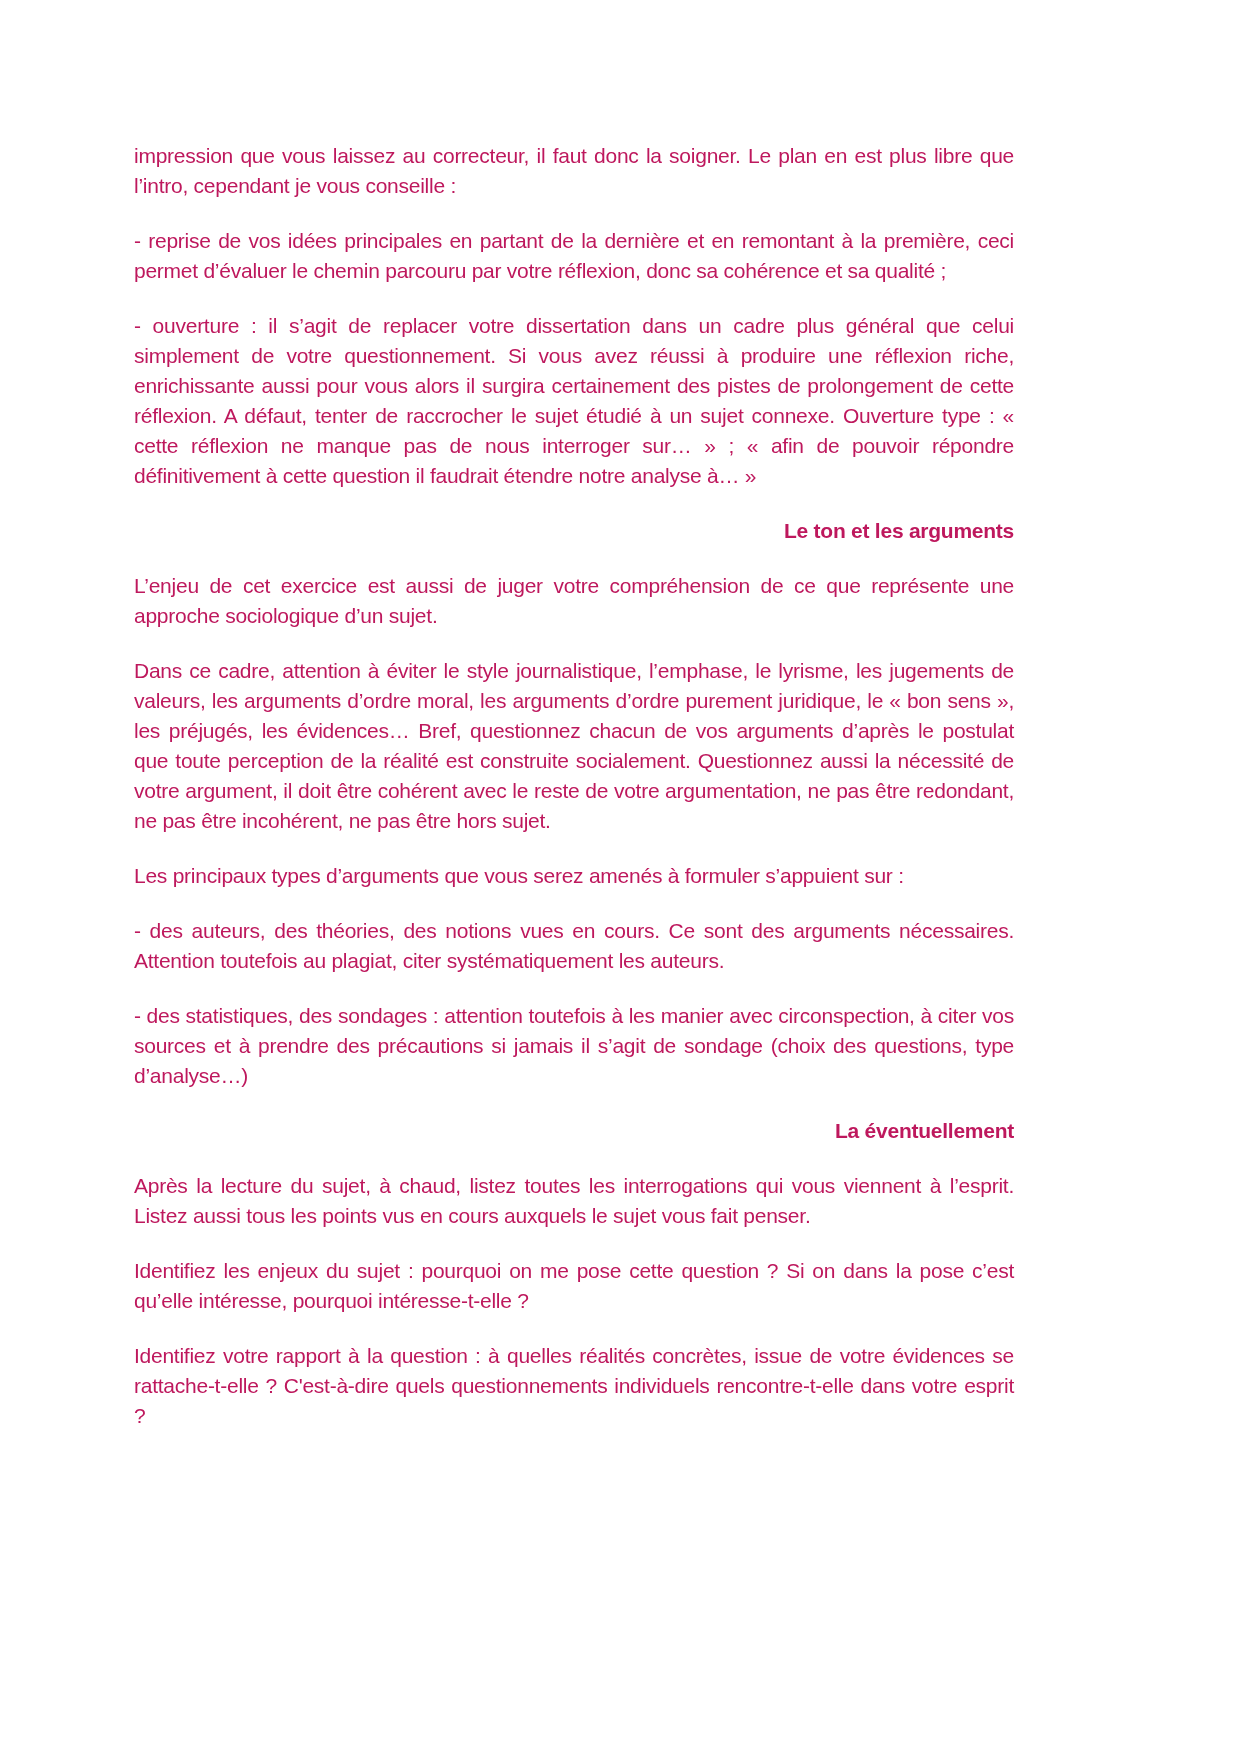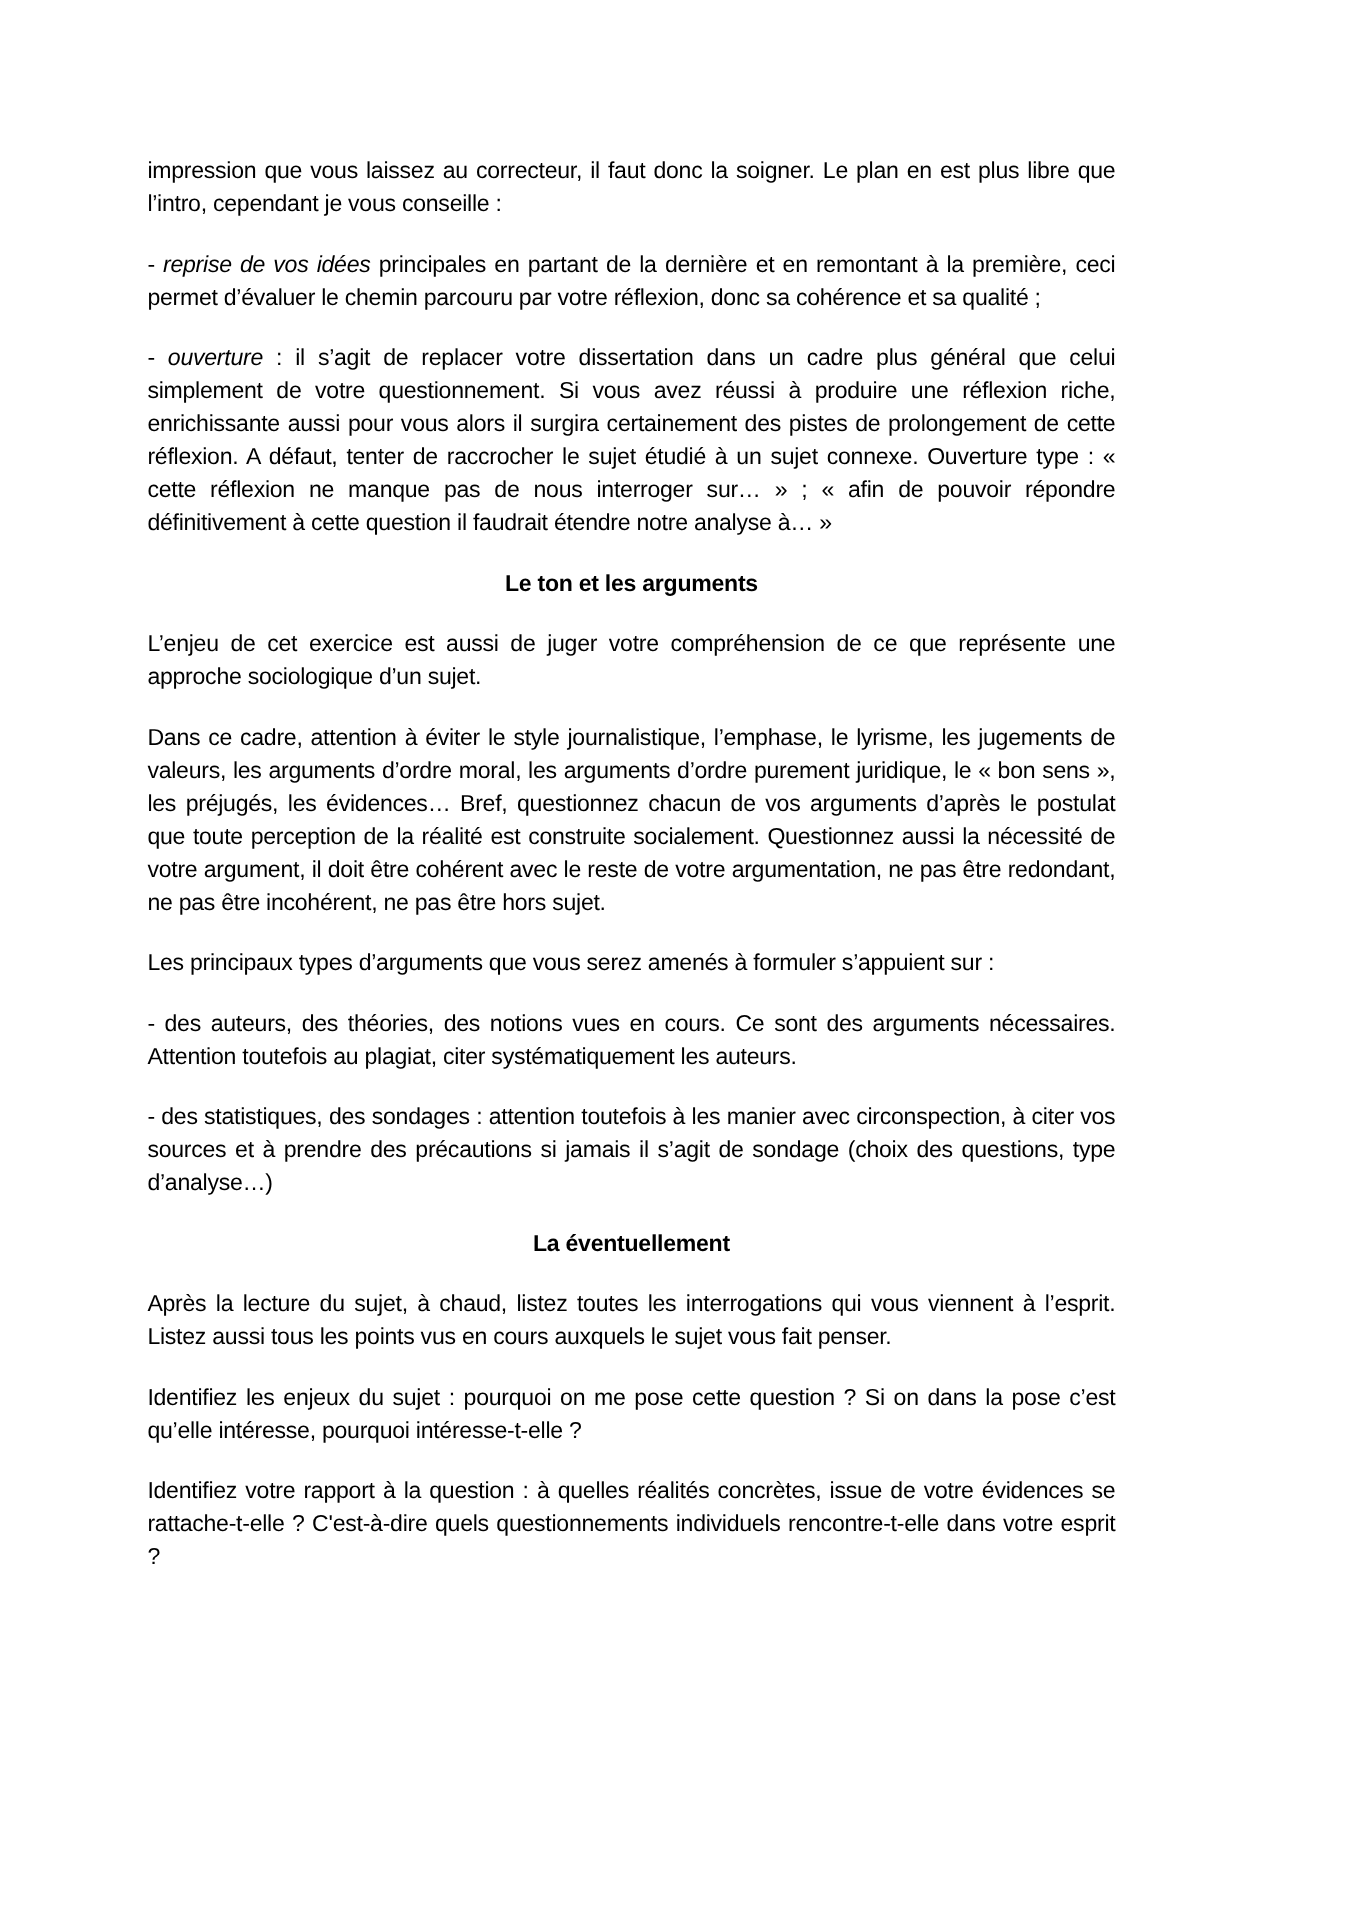--- a/index.html
+++ b/index.html
@@ -11,36 +11,36 @@
     position: relative;
     width: 1147px;
     height: 1754px;
     background: #ffffff;
     box-sizing: border-box;
     padding: 141px 133px 40px 134px;
     font-family: "Liberation Sans", sans-serif;
     font-size: 21px;
     line-height: 30px;
     letter-spacing: -0.25px;
-    color: #000000;
+    color: #be185d;
     overflow: hidden;
   }
   .para {
     margin: 0 0 25px 0;
     text-align: justify;
     hyphens: none;
   }
   .heading {
     margin: 0 0 25px 0;
     font-size: 21px;
     font-weight: 700;
-    text-align: center;
+    text-align: right;
   }
   .run { font-style: normal; }
-  .italic { font-style: italic; }
+  .italic { }
 </style>
 </head>
 <body>
 
 <main class="page">
 
   <p class="para"><span class="run">impression que vous laissez au correcteur, il faut donc la soigner. Le plan en est plus libre que l’intro, cependant je vous conseille :</span></p>
 
   <p class="para"><span class="run">- </span><span class="run italic">reprise de vos idées</span><span class="run"> principales en partant de la dernière et en remontant à la première, ceci permet d’évaluer le chemin parcouru par votre réflexion, donc sa cohérence et sa qualité ;</span></p>
 

